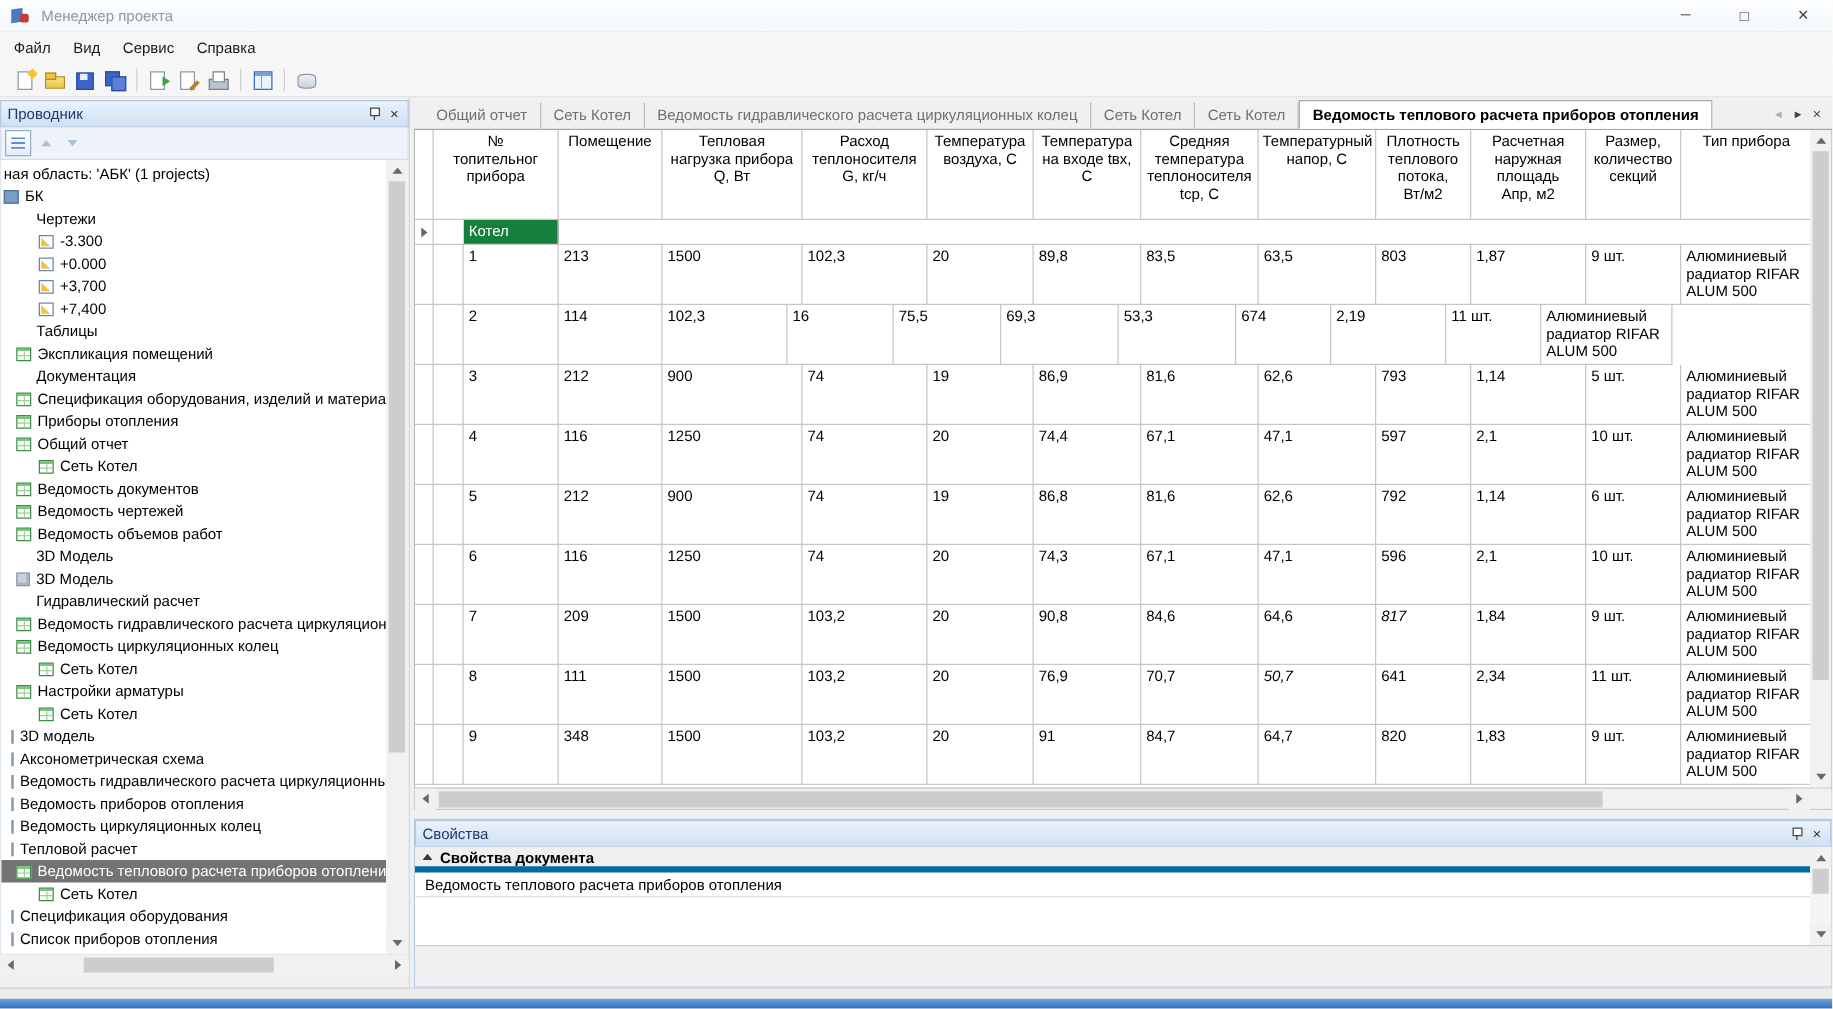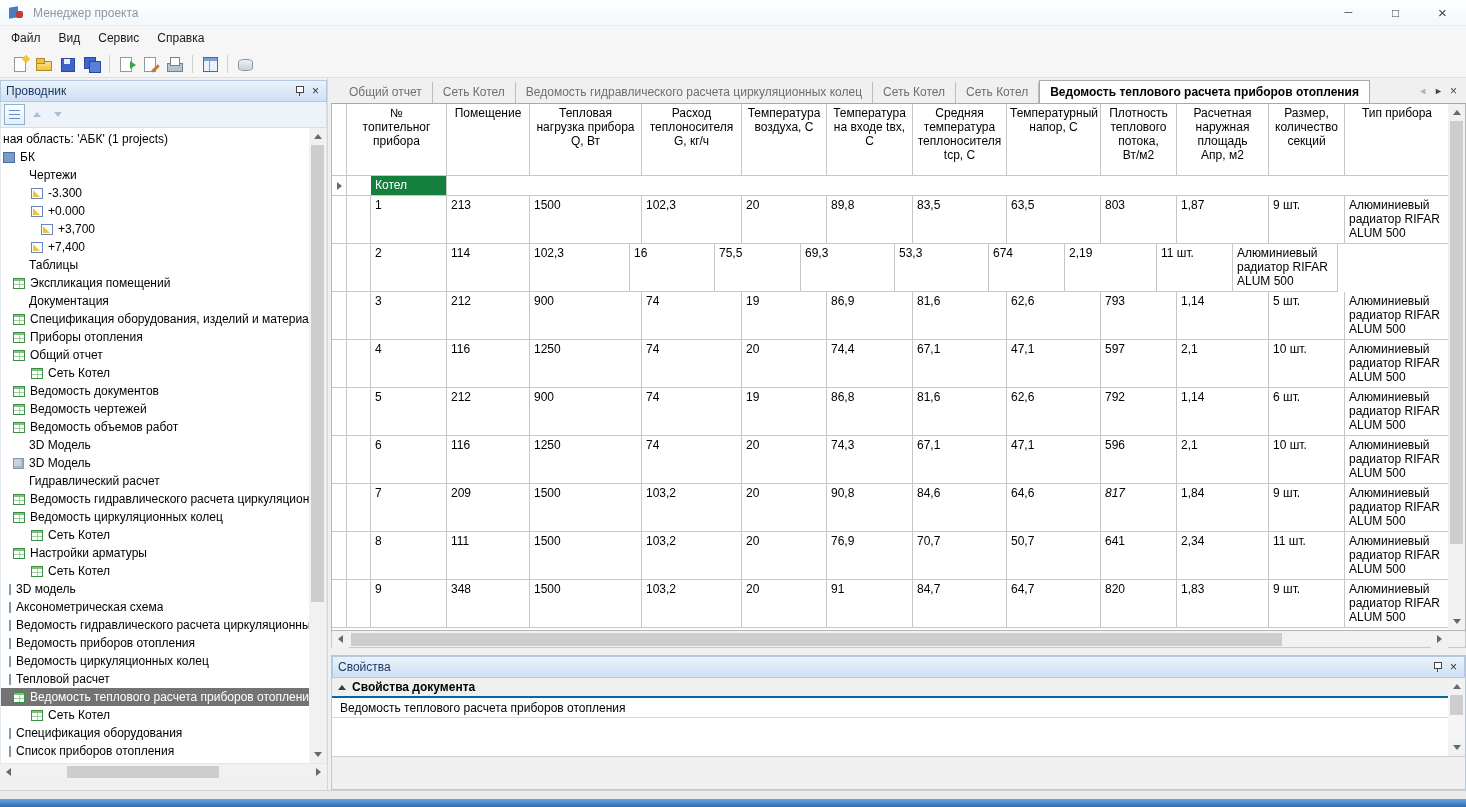--- a/index.html
+++ b/index.html
@@ -122,21 +122,21 @@
   .group-filler{flex:1;border-bottom:1px solid #c6c6c6}
   .grid-row{display:flex;height:48px;background:#fff}
   .gc{flex:0 0 auto;border-right:1px solid #c6c6c6;border-bottom:1px solid #c6c6c6;padding:2px 4px;font-size:12px;line-height:14px;overflow:hidden;word-wrap:break-word}
   .gc.sel,.gc.ind{padding:0}
   .grid-hscroll{height:17px;background:#f1f1f1;display:flex;align-items:center;border:1px solid #c9c9c9;border-top:none;flex:0 0 auto}
   .rp-gap{height:7px;background:#f0f0f0;flex:0 0 auto}
 
   
   .props{flex:1;display:flex;flex-direction:column;border:1px solid #b4c9e0;background:#fff;overflow:hidden}
   .props-body{position:relative;flex:1;display:flex;flex-direction:column;background:#fff}
-  .props-section{height:20px;background:#efefef;border-bottom:2px solid #0369a1;display:flex;align-items:center;gap:6px;padding-left:6px;font-weight:bold;flex:0 0 auto}
+  .props-section{height:20px;background:#efefef;border-bottom:5px solid #0369a1;display:flex;align-items:center;gap:6px;padding-left:6px;font-weight:bold;flex:0 0 auto}
   .sec-arrow{width:0;height:0;border-left:4px solid transparent;border-right:4px solid transparent;border-bottom:5px solid #3a3a3a}
   .props-value{height:20px;line-height:20px;padding-left:8px;border-bottom:1px solid #d9d9d9;flex:0 0 auto;white-space:nowrap;overflow:hidden}
   .props-rest{flex:1;background:#fff}
   .props-footer{height:33px;background:#f0f0f0;border-top:1px solid #cfcfcf;flex:0 0 auto}
   .props-vscroll{position:absolute;top:0;right:0;bottom:33px;width:17px;background:#f5f5f5;display:flex;flex-direction:column}
 
   
   .strip-gray{position:absolute;left:0;right:0;bottom:8px;height:9px;background:#ebebeb;border-top:1px solid #d2d2d2}
   .strip-blue{position:absolute;left:0;right:0;bottom:0;height:8px;background:linear-gradient(#6ca3e3,#2f6cb5)}
 </style>
@@ -234,21 +234,21 @@
               <span class="ti-label">Чертежи</span>
             </div>
             <div class="tree-item" style="padding-left: 30px;">
               <span class="ti ti-drawing"></span>
               <span class="ti-label">-3.300</span>
             </div>
             <div class="tree-item" style="padding-left: 30px;">
               <span class="ti ti-drawing"></span>
               <span class="ti-label">+0.000</span>
             </div>
-            <div class="tree-item" style="padding-left: 40px; text-align: center;">
+            <div class="tree-item" style="padding-left: 30px; text-align: center;">
               <span class="ti ti-drawing"></span>
               <span class="ti-label">+3,700</span>
             </div>
             <div class="tree-item" style="padding-left: 30px;">
               <span class="ti ti-drawing"></span>
               <span class="ti-label">+7,400</span>
             </div>
             <div class="tree-item" style="padding-left: 28px;">
               <span class="ti-label">Таблицы</span>
             </div>
@@ -565,21 +565,21 @@
               <div class="grid-row">
                 <div class="gc sel" style="width: 15px;"></div>
                 <div class="gc ind" style="width: 24px;"></div>
                 <div class="gc" style="width: 76px;">8</div>
                 <div class="gc" style="width: 83px;">111</div>
                 <div class="gc" style="width: 112px;">1500</div>
                 <div class="gc" style="width: 100px;">103,2</div>
                 <div class="gc" style="width: 85px;">20</div>
                 <div class="gc" style="width: 86px;">76,9</div>
                 <div class="gc" style="width: 94px;">70,7</div>
-                <div class="gc" style="width: 94px;">50,7</div>
+                <div class="gc" style="width: 94px; font-style: italic;">50,7</div>
                 <div class="gc" style="width: 76px;">641</div>
                 <div class="gc" style="width: 92px;">2,34</div>
                 <div class="gc" style="width: 76px;">11 шт.</div>
                 <div class="gc" style="width: 105px;">Алюминиевый радиатор RIFAR ALUM 500</div>
               </div>
               <div class="grid-row">
                 <div class="gc sel" style="width: 15px;"></div>
                 <div class="gc ind" style="width: 24px;"></div>
                 <div class="gc" style="width: 76px;">9</div>
                 <div class="gc" style="width: 83px;">348</div>

